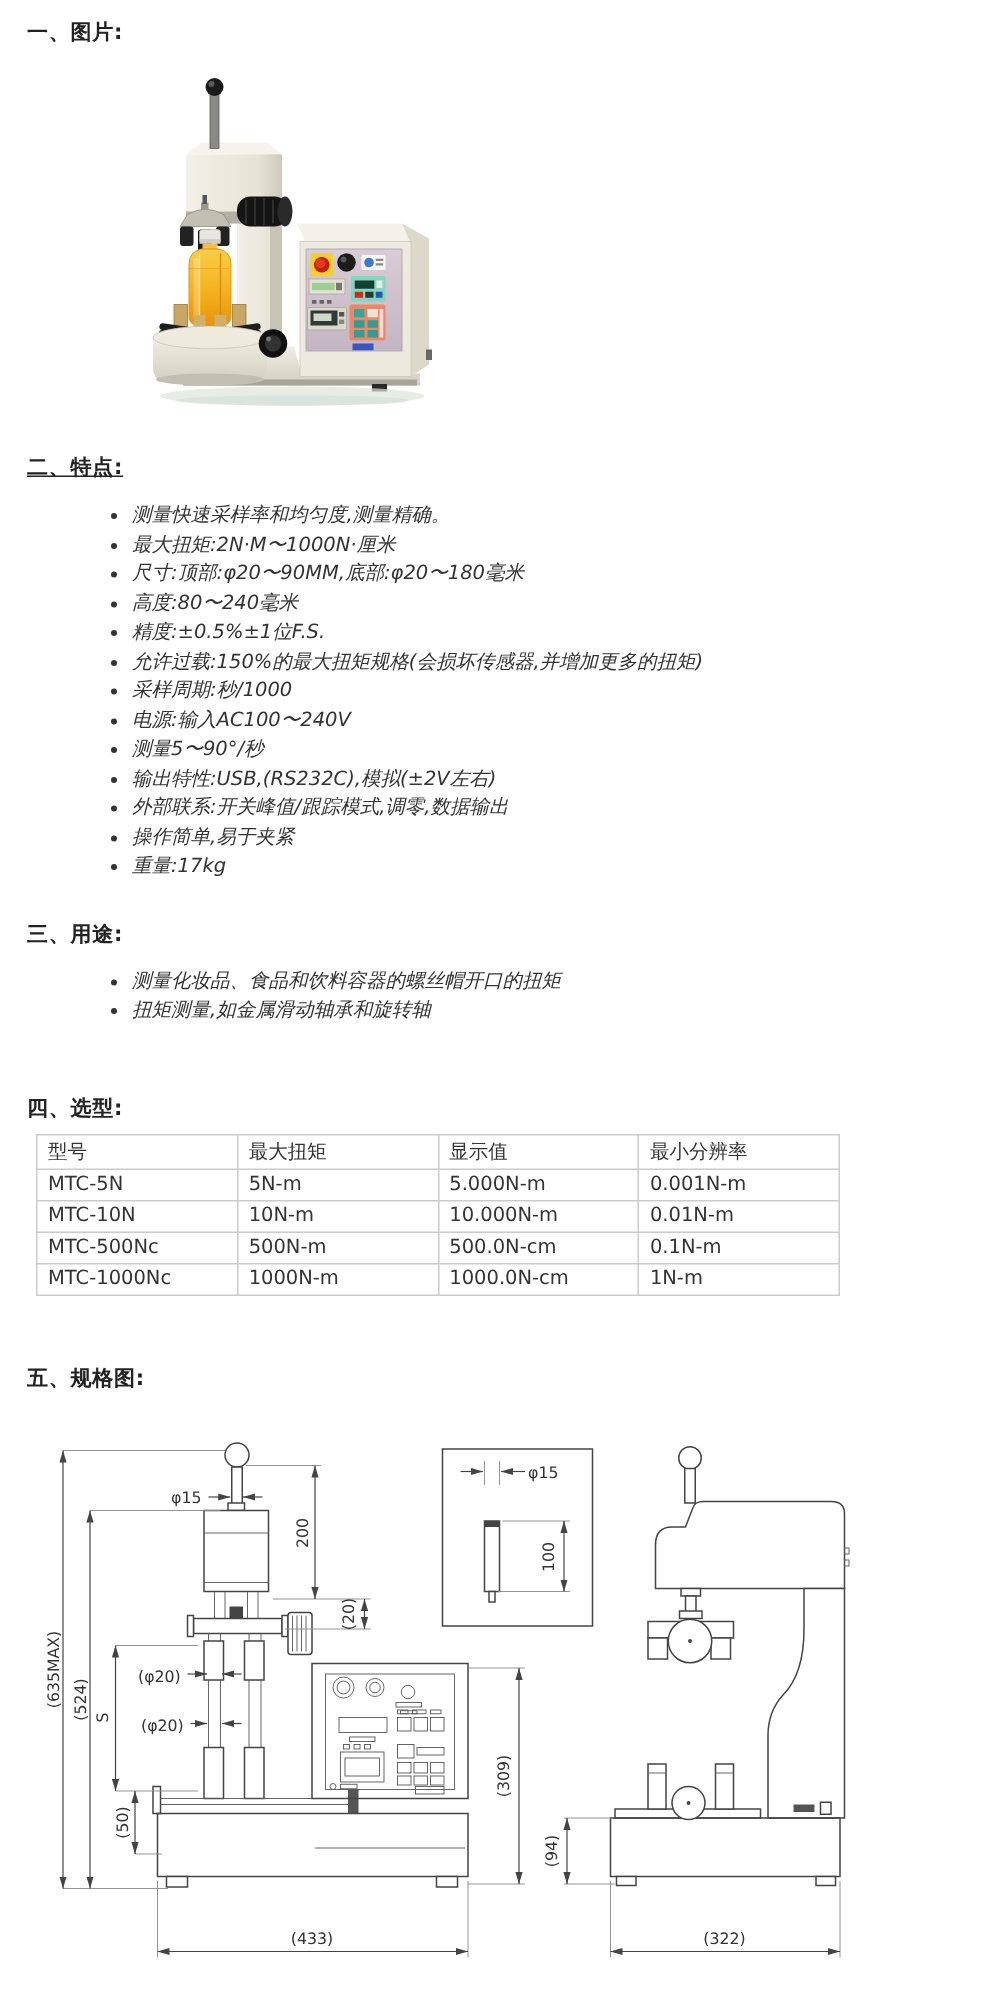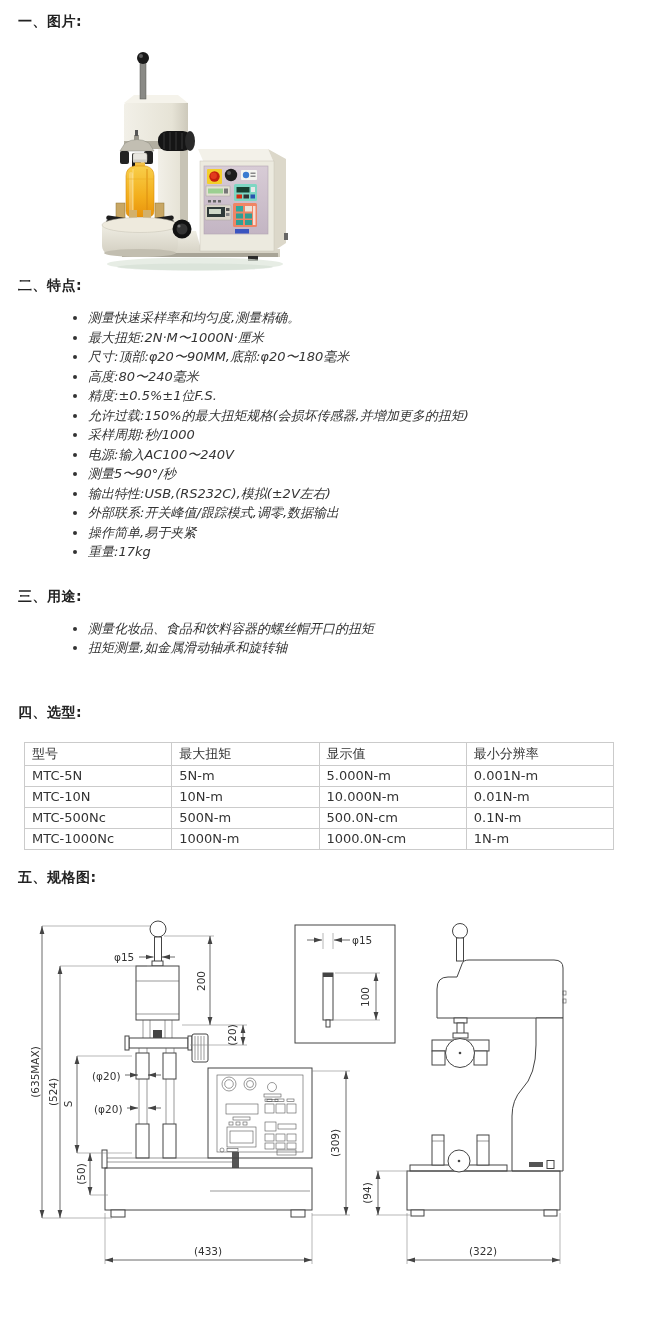--- a/index.html
+++ b/index.html
@@ -1,28 +1,28 @@
 <!DOCTYPE html>
 <html><head>
 <meta charset="utf-8">
 <style>
   html,body{margin:0;padding:0;background:#fff;}
   body{font-family:"DejaVu Sans","Liberation Sans",sans-serif;color:#333;}
   .page{width:657px;height:1333px;position:relative;overflow:hidden;background:#fff;border-radius:30px;}
   .sec-heading{font-size:14px;font-weight:700;color:#222;margin-left:18px;letter-spacing:0.5px;}
   #h1{padding-top:13px;}
   .photo-wrap{margin:14px 0 0 100px;width:220px;height:232px;}
-  #h2{}
+  #h2{margin-top:26px;text-decoration:underline;}
   ul.blist{margin:13px 0 0 0;padding:0 0 0 88px;list-style:disc;font-style:italic;}
   ul.blist li{font-size:13px;line-height:19.5px;color:#333;}
   #h3{margin-top:26px;}
   #h4{margin-top:46px;}
-  table.model{border-collapse:collapse;margin:20px 0 0 24px;width:590px;table-layout:fixed;}
+  table.model{border-collapse:collapse;margin:8px 0 0 24px;width:536px;table-layout:fixed;}
   table.model th,table.model td{border:1px solid #cbcbcb;font-size:13px;font-weight:400;color:#333;text-align:left;padding:2px 7px;height:16px;white-space:nowrap;overflow:hidden;}
-  #h5{margin-top:19px;}
+  #h5{margin-top:46px;}
   .drawing-wrap{margin:16px 0 0 30px;width:620px;height:380px;}
   
   .ol{fill:#fff;stroke:#444;stroke-width:1;}
   .olN{fill:none;stroke:#444;stroke-width:1;}
   .thin{fill:none;stroke:#555;stroke-width:0.6;}
   .ext{stroke:#888;stroke-width:0.6;}
   .dim{stroke:#444;stroke-width:0.8;marker-start:url(#mS);marker-end:url(#mE);}
   .leadE{stroke:#444;stroke-width:0.8;marker-end:url(#mE);}
   .leadS{stroke:#444;stroke-width:0.8;marker-start:url(#mS);}
   .dt{font-size:10.5px;fill:#333;font-family:"DejaVu Sans","Liberation Sans",sans-serif;}

